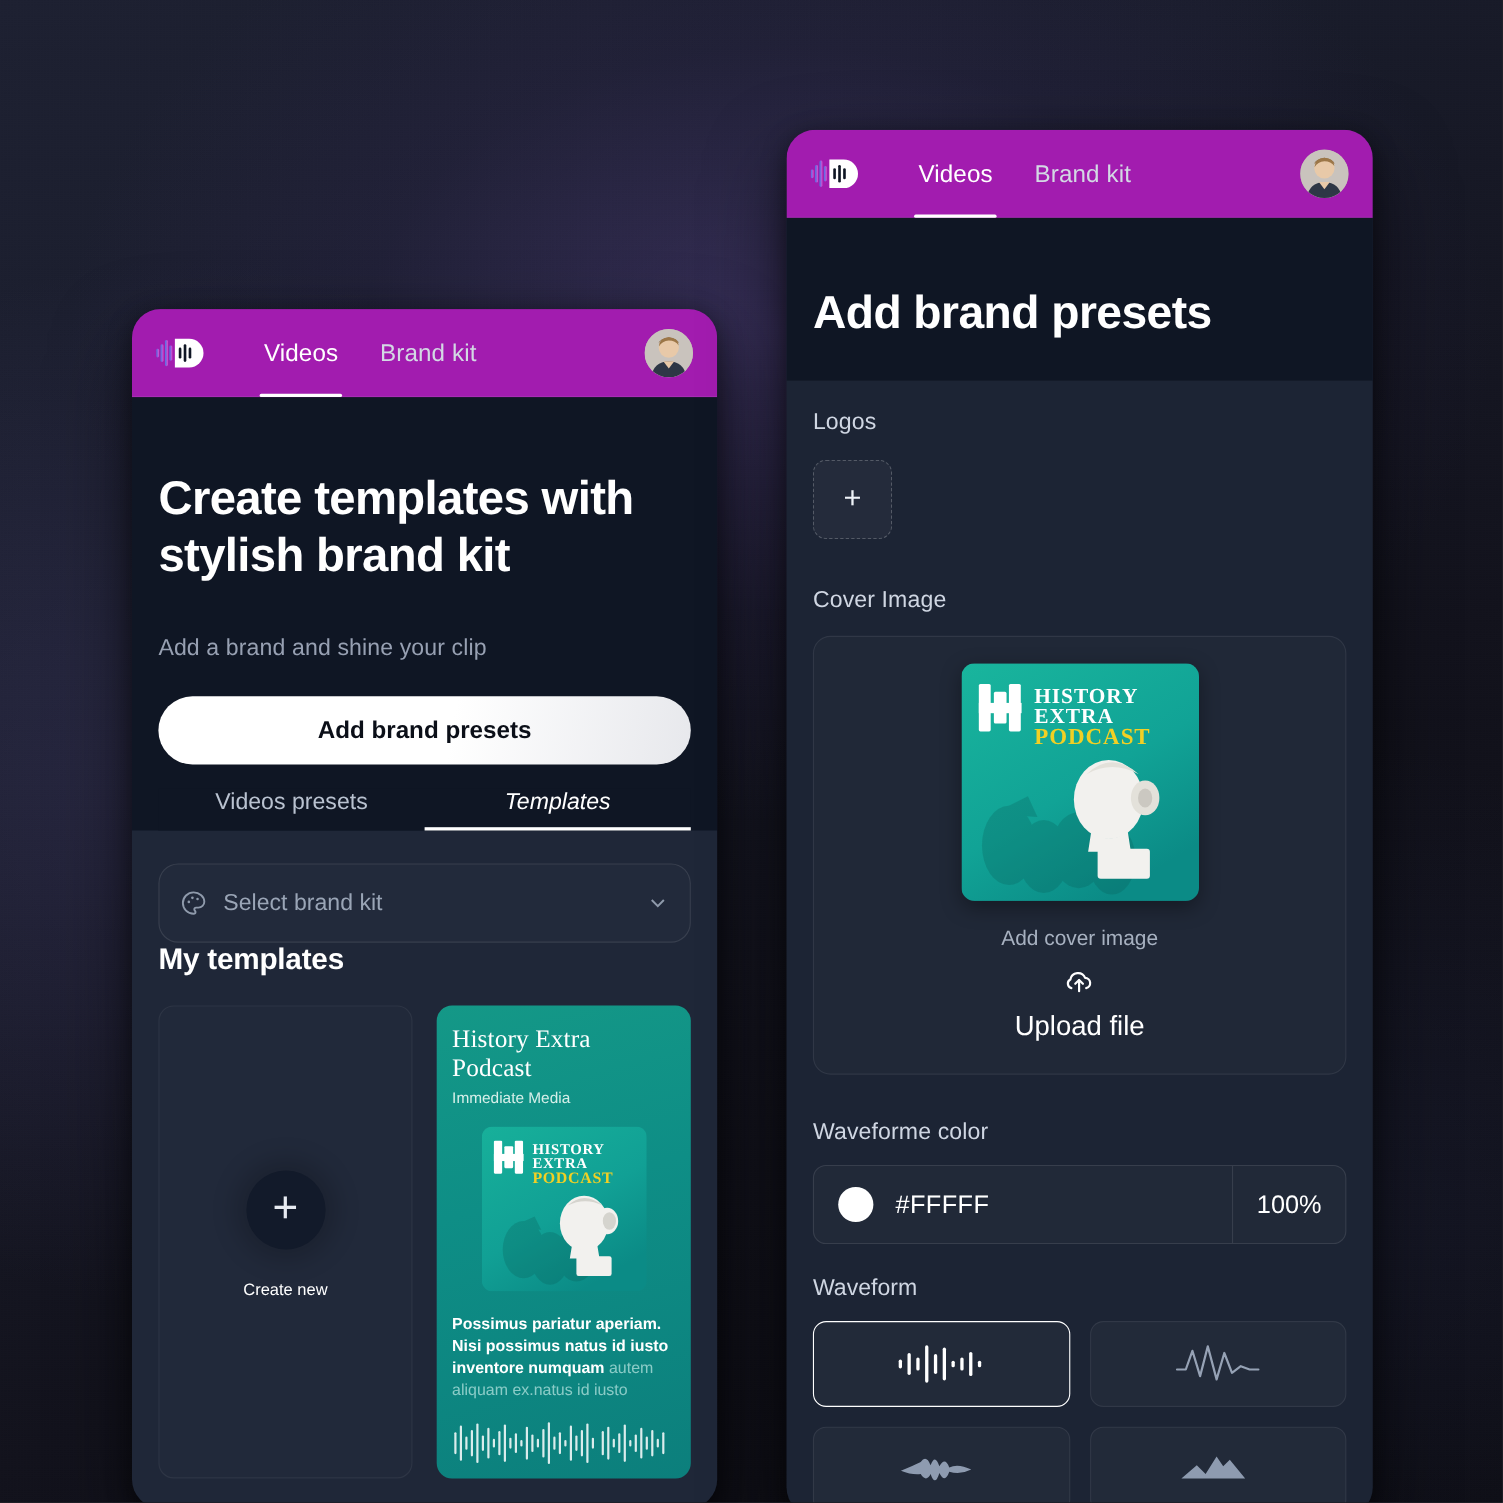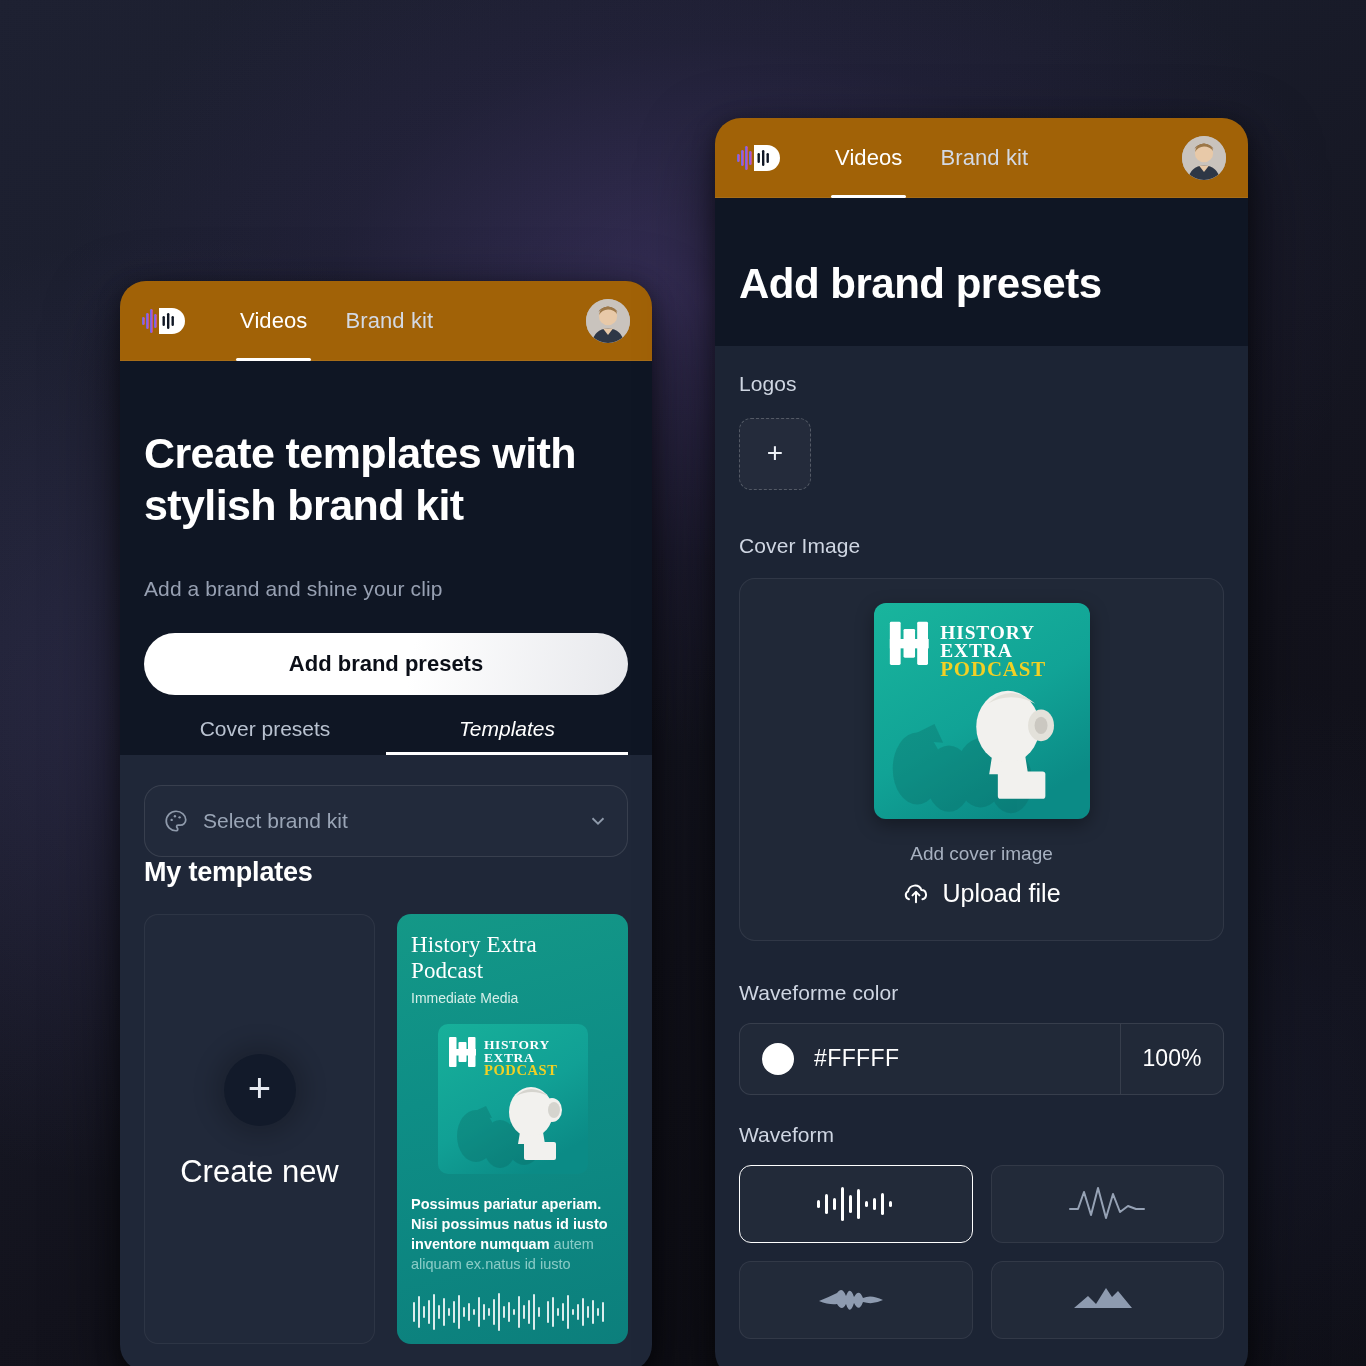--- a/index.html
+++ b/index.html
@@ -41,21 +41,21 @@
     overflow: hidden;
     box-shadow: 0 30px 70px rgba(0,0,0,.55), 0 6px 22px rgba(0,0,0,.45);
   }
   #phone-left  { left: 120px; top: 281px; width: 532px; height: 1090px; background: #1f2738; }
   #phone-right { left: 715px; top: 118px; width: 533px; height: 1260px; background: #1c2434; }
 
   
   .topbar {
     position: relative;
     height: 80px;
-    background: #a16207;
+    background: #a21caf;
     display: flex;
     align-items: center;
     padding: 0 22px;
     border-bottom: 1px solid rgba(255,255,255,.07);
   }
   .logo { width: 44px; height: 30px; flex: 0 0 auto; }
 
   .tabs-top {
     display: flex;
     gap: 30px;
@@ -193,21 +193,21 @@
     justify-content: center;
     padding-bottom: 14px;
   }
   .plus-circle {
     width: 72px; height: 72px; border-radius: 50%;
     background: #121a2a;
     box-shadow: 0 0 22px 10px rgba(0,0,0,.18);
     display: flex; align-items: center; justify-content: center;
   }
   .plus-circle span { font-size: 40px; color: #e6eaf1; font-weight: 300; line-height: 1; margin-top: -4px; }
-  .tmpl-new .cap { margin-top: 28px; font-size: 31px; color: #fff; }
+  .tmpl-new .cap { margin-top: 28px; font-size: 15px; color: #fff; }
 
   .tmpl-podcast {
     background: linear-gradient(165deg, #149887 0%, #0e8e86 40%, #0c7f7c 100%);
     padding: 18px 14px 0 14px;
   }
   .pod-title {
     font-family: "Liberation Serif", serif;
     font-size: 23px;
     color: #fff;
     letter-spacing: .1px;
@@ -268,20 +268,21 @@
     overflow: hidden;
     box-shadow: 0 6px 18px rgba(0,0,0,.35);
   }
   .cover-cap { margin-top: 24px; font-size: 19px; color: #a7b1c0; }
   .upload {
     margin-top: 14px;
     display: inline-flex;
     align-items: center;
     gap: 12px;
     cursor: pointer;
+    flex-direction: column;
   }
   .upload svg { width: 28px; height: 28px; }
   .upload span { font-size: 25px; color: #fff; }
 
   .gap-md { height: 40px; }
 
   .color-row {
     margin-top: 18px;
     display: flex;
     height: 72px;
@@ -372,21 +373,21 @@
       </div>
     </div>
 
     <div class="hero">
       <h1>Create templates with stylish brand kit</h1>
       <div class="sub">Add a brand and shine your clip</div>
       <button class="cta">Add brand presets</button>
 
       <div class="subtabs">
         <div class="subtab">
-          <span>Cover presets</span>
+          <span>Videos presets</span>
         </div>
         <div class="subtab active">
           <span>Templates</span>
         </div>
       </div>
     </div>
 
     <div class="panel">
 
       <div class="select">

